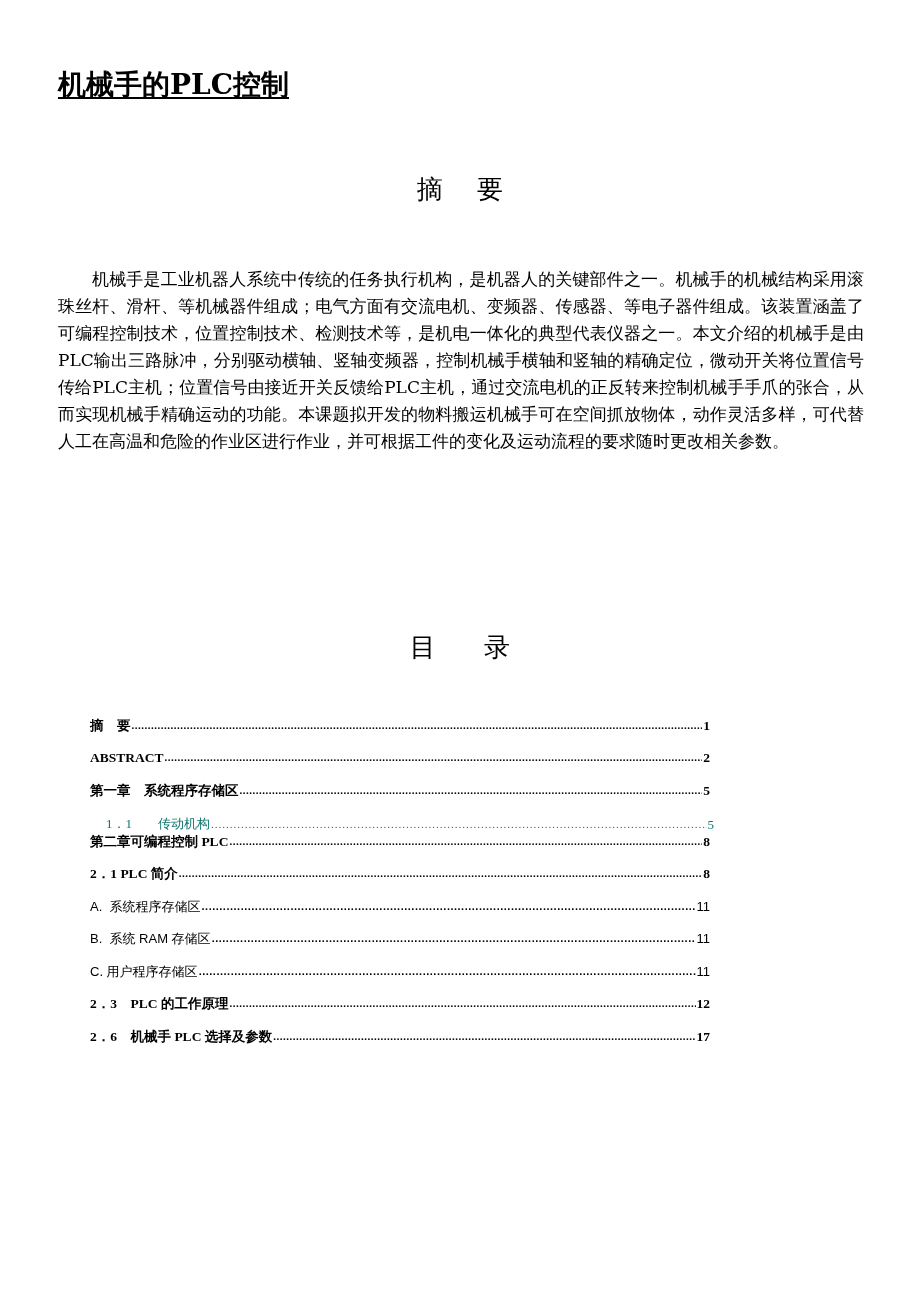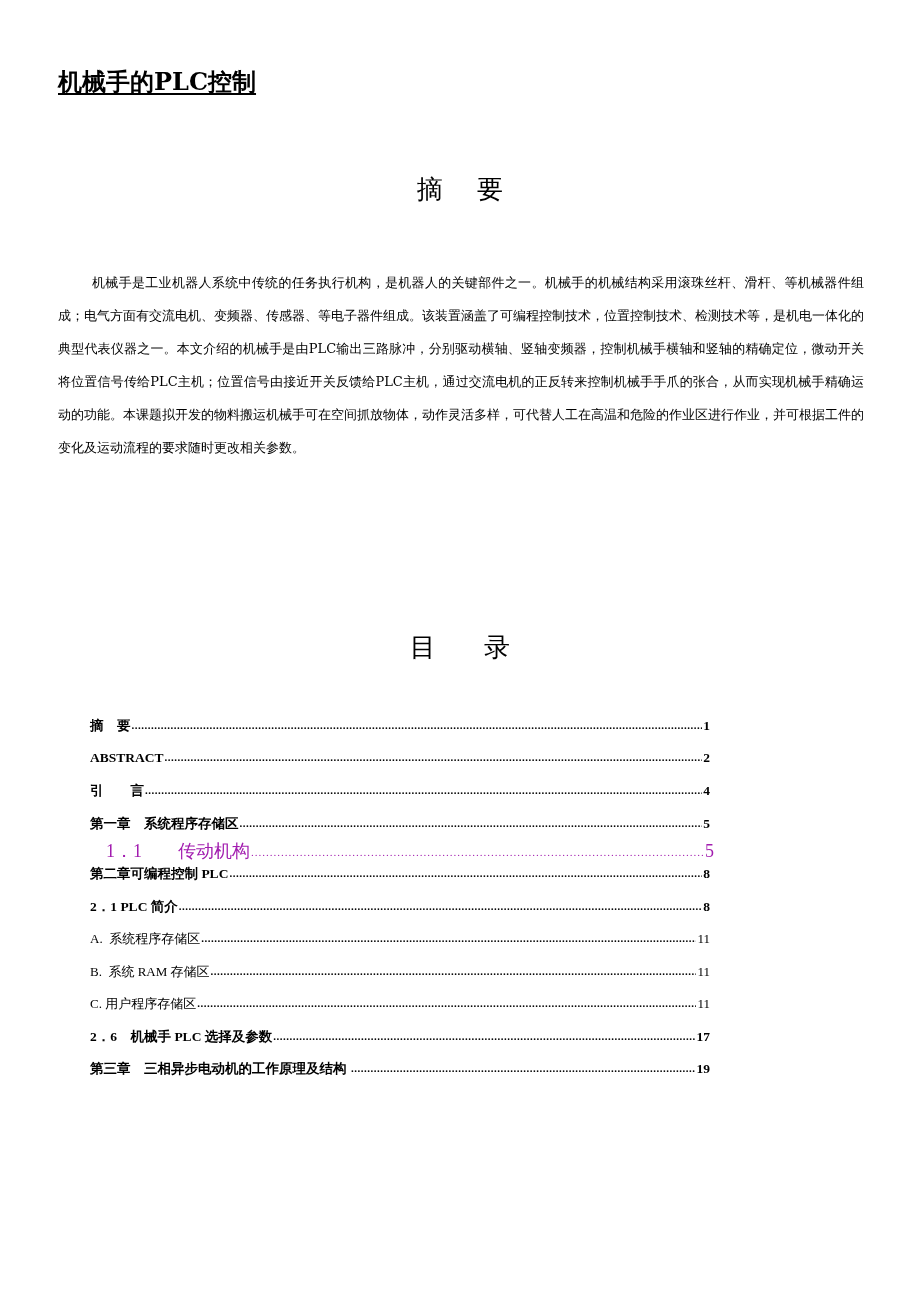--- a/index.html
+++ b/index.html
@@ -2,48 +2,48 @@
 <html><head>
 <meta charset="utf-8">
 <style>
   html, body { margin: 0; padding: 0; background: #ffffff; }
   body {
     width: 920px; height: 1302px; position: relative; overflow: hidden;
     font-family: "DejaVu Serif", "Liberation Serif", serif; color: #000;
   }
   .doc-title {
     position: absolute; left: 58px; top: 66px;
-    font-size: 24px; font-weight: bold; text-decoration: underline;
+    font-size: 28px; font-weight: bold; text-decoration: underline;
     text-underline-offset: 3px; letter-spacing: 0px;
   }
   .section-heading {
     position: absolute; left: 0; width: 920px; text-align: center;
     font-size: 26px; font-weight: normal;
   }
   .section-heading.abstract { top: 172px; word-spacing: 26px; }
   .section-heading.toc { top: 630px; word-spacing: 40px; }
   .abstract-body {
     position: absolute; left: 58px; top: 266px; width: 806px;
-    font-size: 13px; line-height: 33px; text-align: justify;
+    font-size: 17px; line-height: 27px; text-align: justify;
     text-indent: 34px;
   }
   .toc-list {
     position: absolute; left: 90px; top: 717px; width: 620px;
   }
   .toc-row {
     display: flex; align-items: baseline; height: 32.5px;
     font-family: "Liberation Serif", "DejaVu Serif", serif;
     font-size: 13.5px; font-weight: bold;
   }
   .toc-row.sub {
-    font-weight: normal; font-size: 18px; height: 26px; margin-top: -8px;
-    padding-left: 16px; width: 608px; color: #a21caf;
+    font-weight: normal; font-size: 13px; height: 26px; margin-top: -8px;
+    padding-left: 16px; width: 608px; color: #0f766e; align-items: flex-end;
   }
   .toc-row.sub + .toc-row { }
-  .toc-row.plain { font-weight: normal; font-family: Liberation Serif, serif; font-size: 13px; }
+  .toc-row.plain { font-weight: normal; font-family: Liberation Sans, sans-serif; font-size: 13px; }
   .toc-label { white-space: pre; }
   .toc-dots {
     flex: 1; overflow: hidden; white-space: nowrap;
     margin: 0 1px; position: relative; top: -1px;
   }
   .toc-dots::after {
     content: "................................................................................................................................................................................................................................................";
     letter-spacing: 0.5px; font-weight: bold; font-size: 11px;
   }
   .toc-row.sub .toc-dots::after { font-weight: normal; letter-spacing: 1px; }
@@ -63,25 +63,20 @@
 <div class="toc-list">
   <div class="toc-row">
       <span class="toc-label">摘　要</span>
       <span class="toc-dots"></span>
       <span class="toc-page">1</span>
     </div>
   <div class="toc-row">
       <span class="toc-label">ABSTRACT</span>
       <span class="toc-dots"></span>
       <span class="toc-page">2</span>
-    </div>
-  <div class="toc-row">
-      <span class="toc-label">引　　言</span>
-      <span class="toc-dots"></span>
-      <span class="toc-page">4</span>
     </div>
   <div class="toc-row">
       <span class="toc-label">第一章　系统程序存储区</span>
       <span class="toc-dots"></span>
       <span class="toc-page">5</span>
     </div>
   <div class="toc-row sub">
       <span class="toc-label">1．1　　传动机构</span>
       <span class="toc-dots"></span>
       <span class="toc-page">5</span>
@@ -105,22 +100,22 @@
       <span class="toc-label">B.  系统 RAM 存储区</span>
       <span class="toc-dots"></span>
       <span class="toc-page">11</span>
     </div>
   <div class="toc-row plain">
       <span class="toc-label">C. 用户程序存储区</span>
       <span class="toc-dots"></span>
       <span class="toc-page">11</span>
     </div>
   <div class="toc-row">
+      <span class="toc-label">2．3　PLC 的工作原理</span>
+      <span class="toc-dots"></span>
+      <span class="toc-page">12</span>
+    </div>
+  <div class="toc-row">
       <span class="toc-label">2．6　机械手 PLC 选择及参数</span>
       <span class="toc-dots"></span>
       <span class="toc-page">17</span>
     </div>
-  <div class="toc-row">
-      <span class="toc-label">第三章　三相异步电动机的工作原理及结构 </span>
-      <span class="toc-dots"></span>
-      <span class="toc-page">19</span>
-    </div>
 </div>
 
 </body></html>

